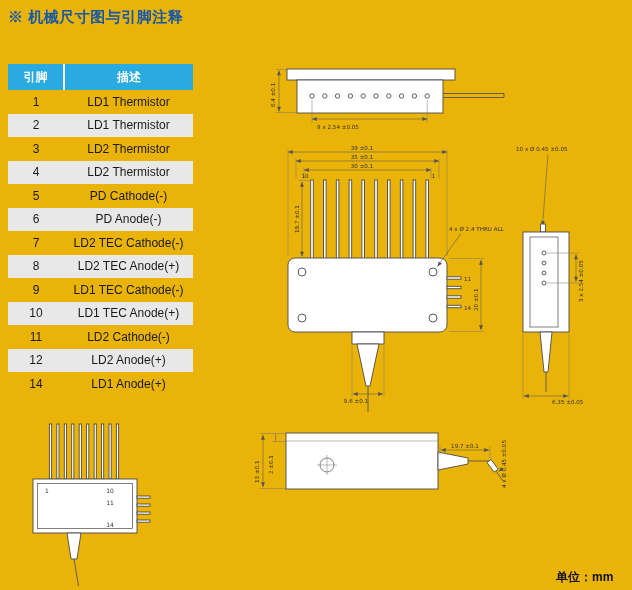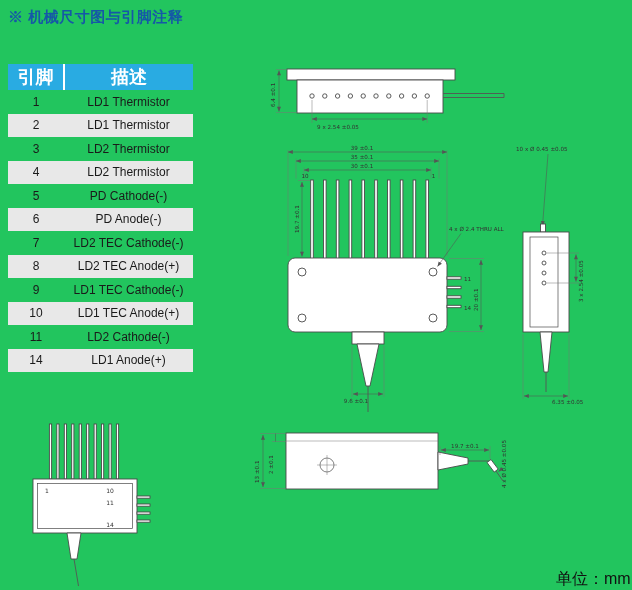--- a/index.html
+++ b/index.html
@@ -1,53 +1,53 @@
 <!DOCTYPE html>
 <html lang="zh"><head>
 <meta charset="utf-8">
 <style>
   * { margin:0; padding:0; box-sizing:border-box; }
   html,body { background:#fff; }
   body {
     width:632px; height:590px; position:relative; overflow:hidden;
     font-family:"Liberation Sans", sans-serif;
   }
-  .page { position:absolute; inset:0; width:632px; height:590px; background:#22c55e;padding-left:48px; }
+  .page { position:absolute; inset:0; width:632px; height:590px; background:#eab308;padding-left:48px; }
 
   .title {
     position:absolute; left:8px; top:8px;
     font-size:15px; font-weight:bold; color:#1558a7; letter-spacing:0.5px;
   }
 
   .pin-table {
     position:absolute; left:8px; top:64px; z-index:2;
     border-collapse:collapse; font-size:12px; color:#1a1a1a; table-layout:fixed;
   }
   .pin-table th {
-    background:#29abe2; color:#ffffff; font-weight:bold; font-size:18px;
+    background:#29abe2; color:#ffffff; font-weight:bold; font-size:12px;
     height:26px; text-align:center; padding:0;
   }
   .th-pin  { width:56px; border-right:2px solid #ffffff; }
   .th-desc { width:129px;margin-left:20px; }
   .pin-table td { height:23.5px; text-align:center; padding:0 3px; white-space:nowrap; }
   .pin-table tbody tr:nth-child(even) { background:#e8e8e8; }
 
   svg.drawing { position:absolute; left:0; top:0; z-index:1; }
   svg text { font-family:"DejaVu Sans", sans-serif; fill:#333; }
   .dimtext  { font-size:5.6px; }
   .pinlabel { font-size:6px; }
   .ol   { stroke:#4a4a4a; stroke-width:0.9; fill:#ffffff; }
   .ol2  { stroke:#4a4a4a; stroke-width:0.7; fill:none; }
   .thin { stroke:#777;    stroke-width:0.5; fill:none; }
   .dim  { stroke:#555;    stroke-width:0.55; fill:none; }
   .fiber{ stroke:#555;    stroke-width:0.9; fill:none; }
 
   .unit {
     position:absolute; left:556px; top:569px; z-index:2;
-    font-size:16px; font-weight:normal; color:#111;
+    font-size:12px; font-weight:bold; color:#111;
   }
 </style>
 </head>
 <body>
 
 <div class="page">
 
   <div class="title">※ 机械尺寸图与引脚注释</div>
 
   <table class="pin-table">
@@ -94,20 +94,24 @@
           <td>9</td>
           <td>LD1 TEC Cathode(-)</td>
         </tr>
       <tr>
           <td>10</td>
           <td>LD1 TEC Anode(+)</td>
         </tr>
       <tr>
           <td>11</td>
           <td>LD2 Cathode(-)</td>
+        </tr>
+      <tr>
+          <td>12</td>
+          <td>LD2 Anode(+)</td>
         </tr>
       <tr>
           <td>14</td>
           <td>LD1 Anode(+)</td>
         </tr>
     </tbody>
   </table>
 
   <svg class="drawing" width="632" height="590" viewBox="0 0 632 590">
     <defs>

